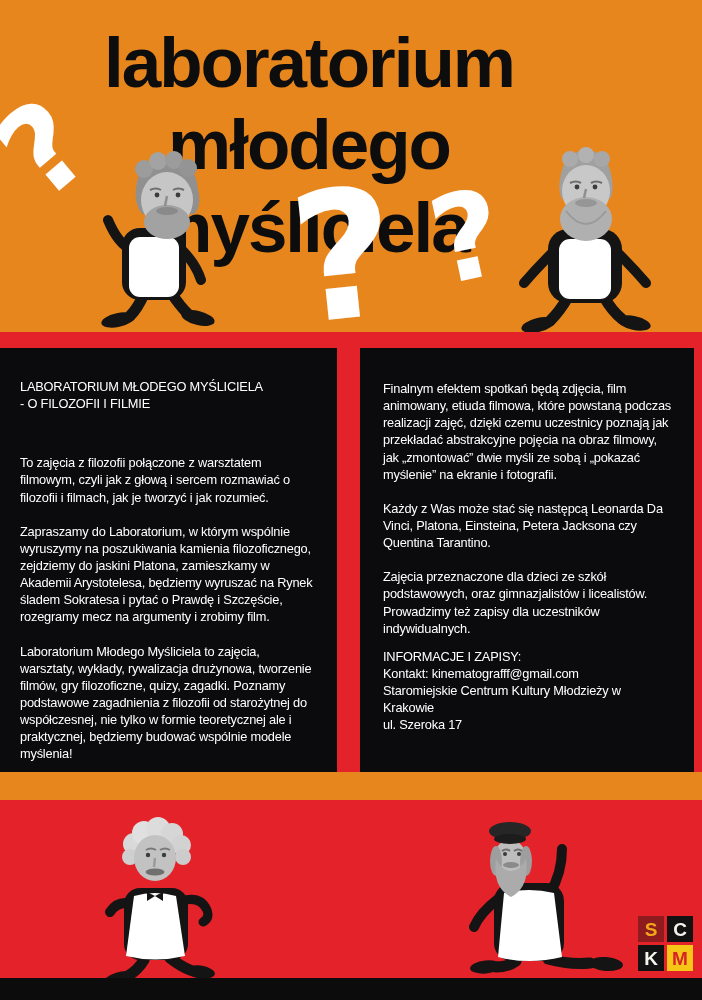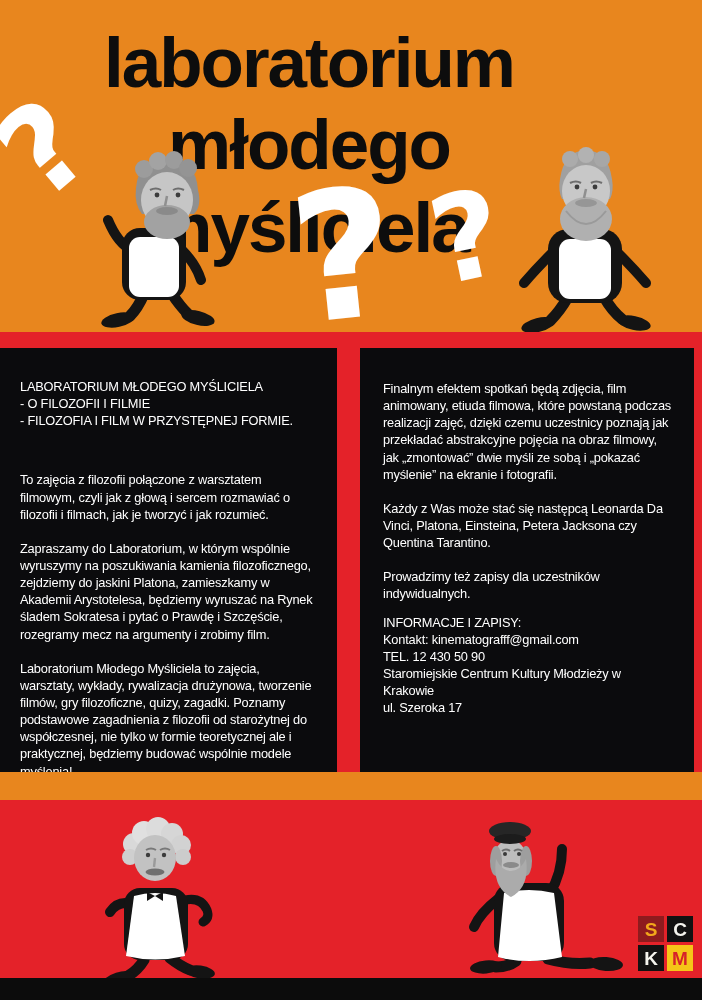--- a/index.html
+++ b/index.html
@@ -125,35 +125,34 @@
       </g>
     </svg>
   </div>
 
   <div class="mid">
 
     <div class="panel panel-left">
       <div class="heading-block">
         <div>LABORATORIUM MŁODEGO MYŚLICIELA</div>
         <div>- O FILOZOFII I FILMIE</div>
-        <div>- FILOZOFIA I FILM W PRZYSTĘPNEJ FORMIE.</div>
       </div>
       <p>To zajęcia z filozofii połączone z warsztatem filmowym, czyli jak z głową i sercem rozmawiać o filozofii i filmach, jak je tworzyć i jak rozumieć.</p>
       <p>Zapraszamy do Laboratorium, w którym wspólnie wyruszymy na poszukiwania kamienia filozoficznego, zejdziemy do jaskini Platona, zamieszkamy w Akademii Arystotelesa, będziemy wyruszać na Rynek śladem Sokratesa i pytać o Prawdę i Szczęście, rozegramy mecz na argumenty i zrobimy film.</p>
       <p>Laboratorium Młodego Myśliciela to zajęcia, warsztaty, wykłady, rywalizacja drużynowa, tworzenie filmów, gry filozoficzne, quizy, zagadki. Poznamy podstawowe zagadnienia z filozofii od starożytnej do współczesnej, nie tylko w formie teoretycznej ale i praktycznej, będziemy budować wspólnie modele myślenia!</p>
     </div>
 
     <div class="panel panel-right">
       <p>Finalnym efektem spotkań będą zdjęcia, film animowany, etiuda filmowa, które powstaną podczas realizacji zajęć, dzięki czemu uczestnicy poznają jak przekładać abstrakcyjne pojęcia na obraz filmowy, jak „zmontować” dwie myśli ze sobą i „pokazać myślenie” na ekranie i fotografii.</p>
       <p>Każdy z Was może stać się następcą Leonarda Da Vinci, Platona, Einsteina, Petera Jacksona czy Quentina Tarantino.</p>
+      <div class="tight">Zajęcia przeznaczone dla dzieci ze szkół podstawowych, oraz gimnazjalistów i licealistów.</div>
       <div class="tight">Prowadzimy też zapisy dla uczestników indywidualnych.</div>
       <div class="info-block">
         <div>INFORMACJE I ZAPISY:</div>
         <div>Kontakt: kinematografff@gmail.com</div>
-        <div>TEL. 12 430 50 90</div>
         <div>Staromiejskie Centrum Kultury Młodzieży w Krakowie</div>
         <div>ul. Szeroka 17</div>
       </div>
     </div>
 
     <div class="mid-orange-strip"></div>
   </div>
 
   <div class="bottom">
     

